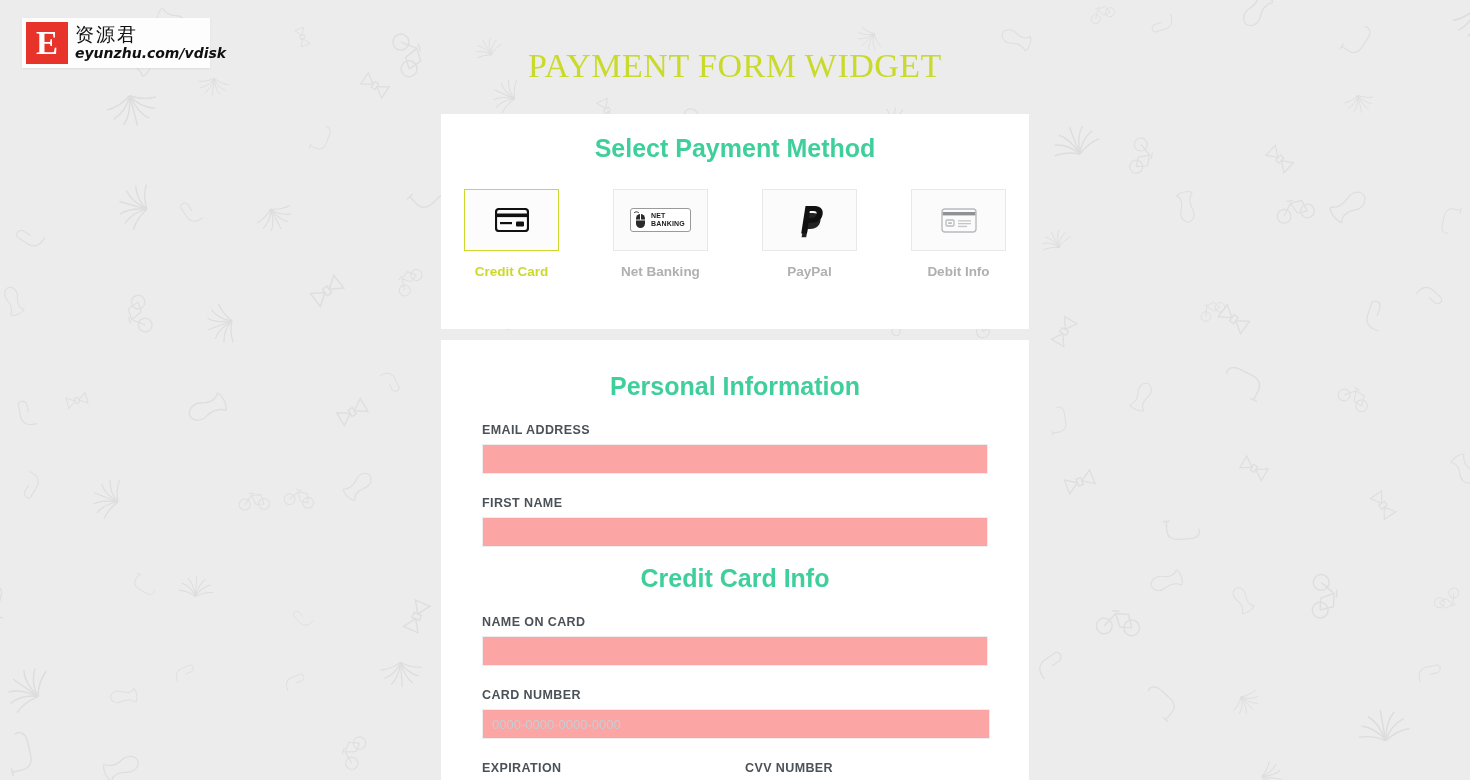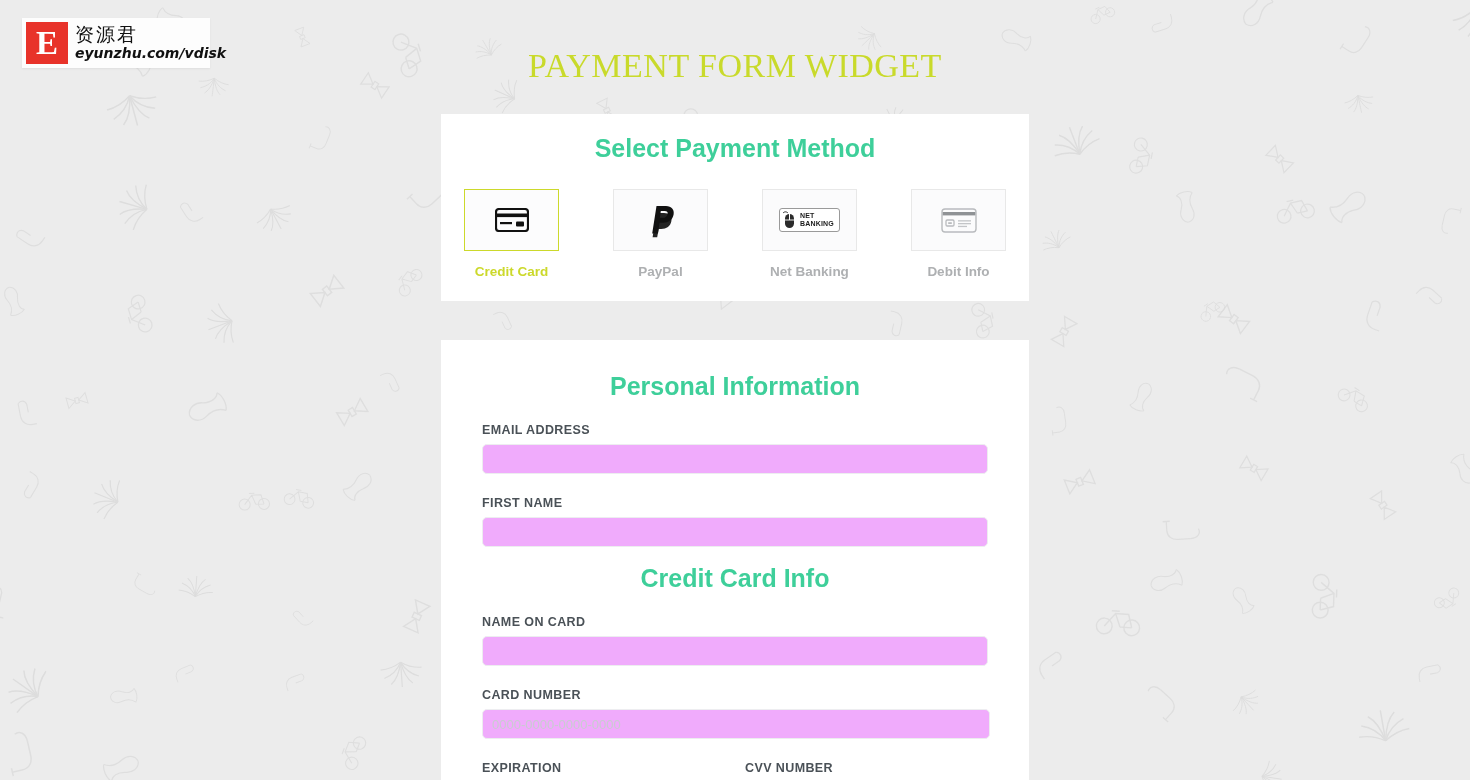--- a/index.html
+++ b/index.html
@@ -78,21 +78,21 @@
   }
 
   
   .panel {
     position: absolute;
     left: 441px;
     width: 588px;
     background: #ffffff;
     z-index: 2;
   }
-  #panel-payment-method { top: 114px; height: 187px; }
+  #panel-payment-method { top: 114px; height: 215px; }
   #panel-form { top: 340px; height: 440px; }
 
   .panel-heading {
     text-align: center;
     color: #3ecf9a;
     font-size: 25px;
     font-weight: bold;
   }
   #method-heading { margin-top: 20px; }
 
@@ -153,22 +153,22 @@
     color: #4a5157;
     letter-spacing: 0.4px;
     text-transform: uppercase;
     display: block;
     margin-bottom: 7px;
   }
   .field-input {
     width: 100%;
     height: 30px;
     border: 1px solid #ededf0;
-    border-radius: 5px;
-    background: #f0abfc;
+    border-radius: 0;
+    background: #fca5a5;
     padding: 0 9px;
     font-size: 13px;
     color: #43484d;
     font-family: "Liberation Sans", sans-serif;
     outline: none;
   }
   .field-input::placeholder { color: #c9ccd1; }
 
   #card-heading { margin-top: 17px; }
 
@@ -400,49 +400,49 @@
           <rect x="1" y="5.5" width="32" height="3.6" fill="#111"></rect>
           <rect x="5" y="14" width="12" height="2.2" fill="#111"></rect>
           <rect x="21" y="13.4" width="8" height="5" rx="1" fill="#111"></rect>
         </svg>
       </div>
       <div class="method-label">Credit Card</div>
     </div>
 
     <div class="method">
       <div class="method-tile">
-        <svg width="34" height="36" viewBox="0 0 34 36">
-          <path d="M12.5,4 L22,4 C27.5,4 30.5,7.5 29.6,12.6 C28.7,17.8 24.6,20.8 19.2,20.8 L15.6,20.8 L14,31.5 L8.2,31.5 L12.5,4 Z
-                   M16.8,9 L15.9,15.8 L18.6,15.8 C21.4,15.8 23.2,14.3 23.6,11.9 C24,9.9 22.9,9 20.6,9 Z" fill="#111"></path>
-          <path d="M20,11 C25.3,11 28.2,14.2 27.4,19.1 C26.5,24.2 22.5,27.1 17.2,27.1 L14.6,27.1 L13.2,35.2 L8.6,35.2 L12.5,11 Z" fill="#111" opacity="0.92"></path>
-        </svg>
-      </div>
-      <div class="method-label">PayPal</div>
-    </div>
-
-    <div class="method">
-      <div class="method-tile">
         <div class="nb-box">
           <svg width="13" height="18" viewBox="0 0 13 18">
             <rect x="2" y="3" width="9" height="14" rx="4.5" fill="#2b2b2b"></rect>
             <path d="M6.5,3 L6.5,9" stroke="#fff" stroke-width="1"></path>
             <path d="M2,9 L11,9" stroke="#fff" stroke-width="0.9"></path>
             <path d="M0,2 C2,0 4,1 5,2" stroke="#2b2b2b" stroke-width="1" fill="none"></path>
           </svg>
           <div class="nb-text">
             <div>NET</div>
             <div>BANKING</div>
           </div>
         </div>
       </div>
       <div class="method-label">Net Banking</div>
     </div>
 
     <div class="method">
       <div class="method-tile">
+        <svg width="34" height="36" viewBox="0 0 34 36">
+          <path d="M12.5,4 L22,4 C27.5,4 30.5,7.5 29.6,12.6 C28.7,17.8 24.6,20.8 19.2,20.8 L15.6,20.8 L14,31.5 L8.2,31.5 L12.5,4 Z
+                   M16.8,9 L15.9,15.8 L18.6,15.8 C21.4,15.8 23.2,14.3 23.6,11.9 C24,9.9 22.9,9 20.6,9 Z" fill="#111"></path>
+          <path d="M20,11 C25.3,11 28.2,14.2 27.4,19.1 C26.5,24.2 22.5,27.1 17.2,27.1 L14.6,27.1 L13.2,35.2 L8.6,35.2 L12.5,11 Z" fill="#111" opacity="0.92"></path>
+        </svg>
+      </div>
+      <div class="method-label">PayPal</div>
+    </div>
+
+    <div class="method">
+      <div class="method-tile">
         <svg width="36" height="25" viewBox="0 0 36 25">
           <rect x="1" y="1" width="34" height="23" rx="3" ry="3" fill="none" stroke="#b9bbbe" stroke-width="1.4"></rect>
           <rect x="1.7" y="4" width="32.6" height="3.4" fill="#8f9295"></rect>
           <rect x="5" y="12" width="8" height="6" rx="1.2" fill="none" stroke="#b9bbbe" stroke-width="1.3"></rect>
           <rect x="7.2" y="14.2" width="3.6" height="1.8" fill="#b9bbbe"></rect>
           <rect x="17" y="12.2" width="13" height="1.3" fill="#c3c5c8"></rect>
           <rect x="17" y="15" width="13" height="1.3" fill="#c3c5c8"></rect>
           <rect x="17" y="17.8" width="9" height="1.3" fill="#c3c5c8"></rect>
         </svg>
       </div>

